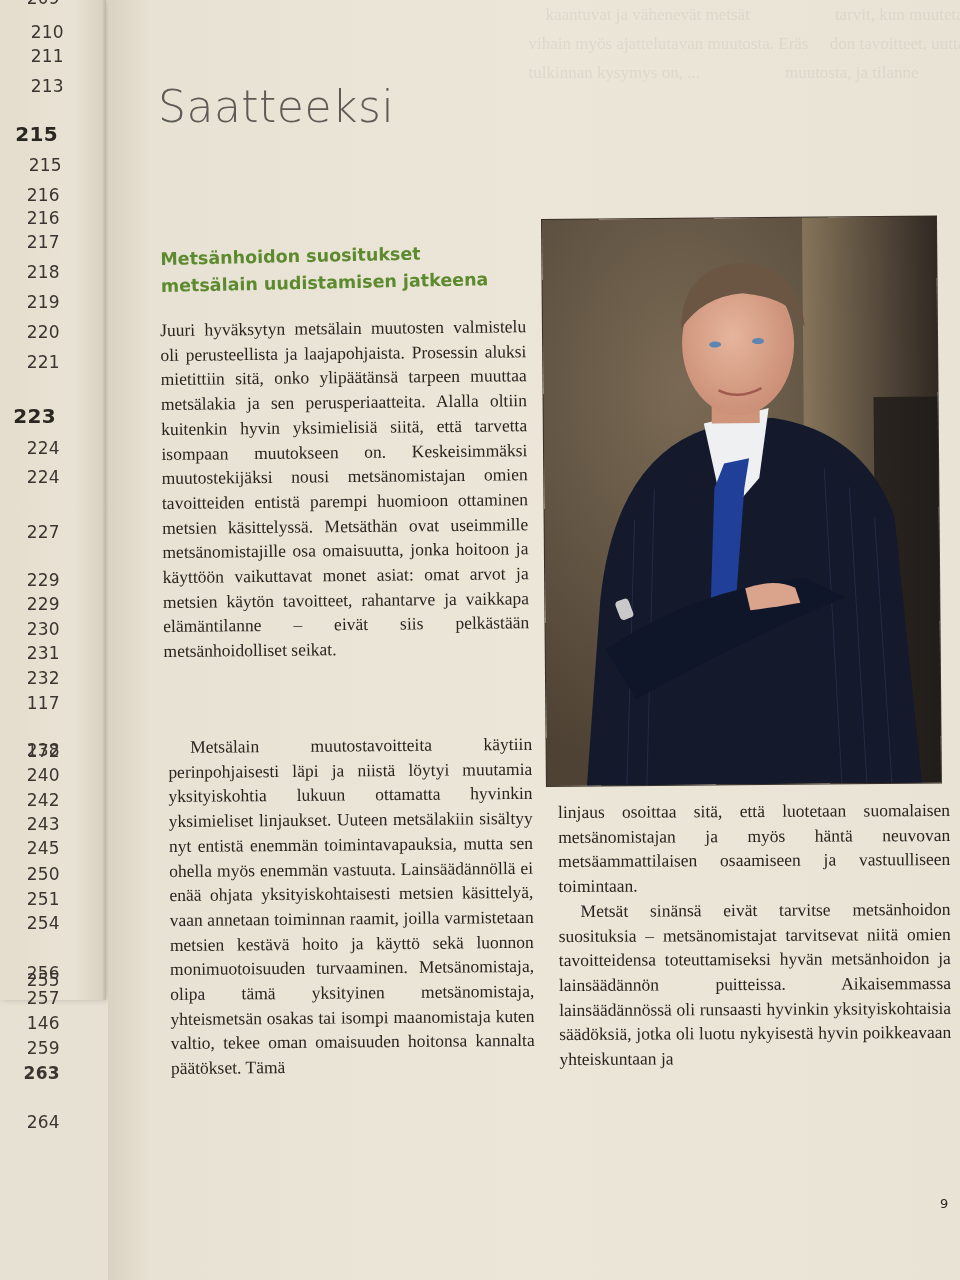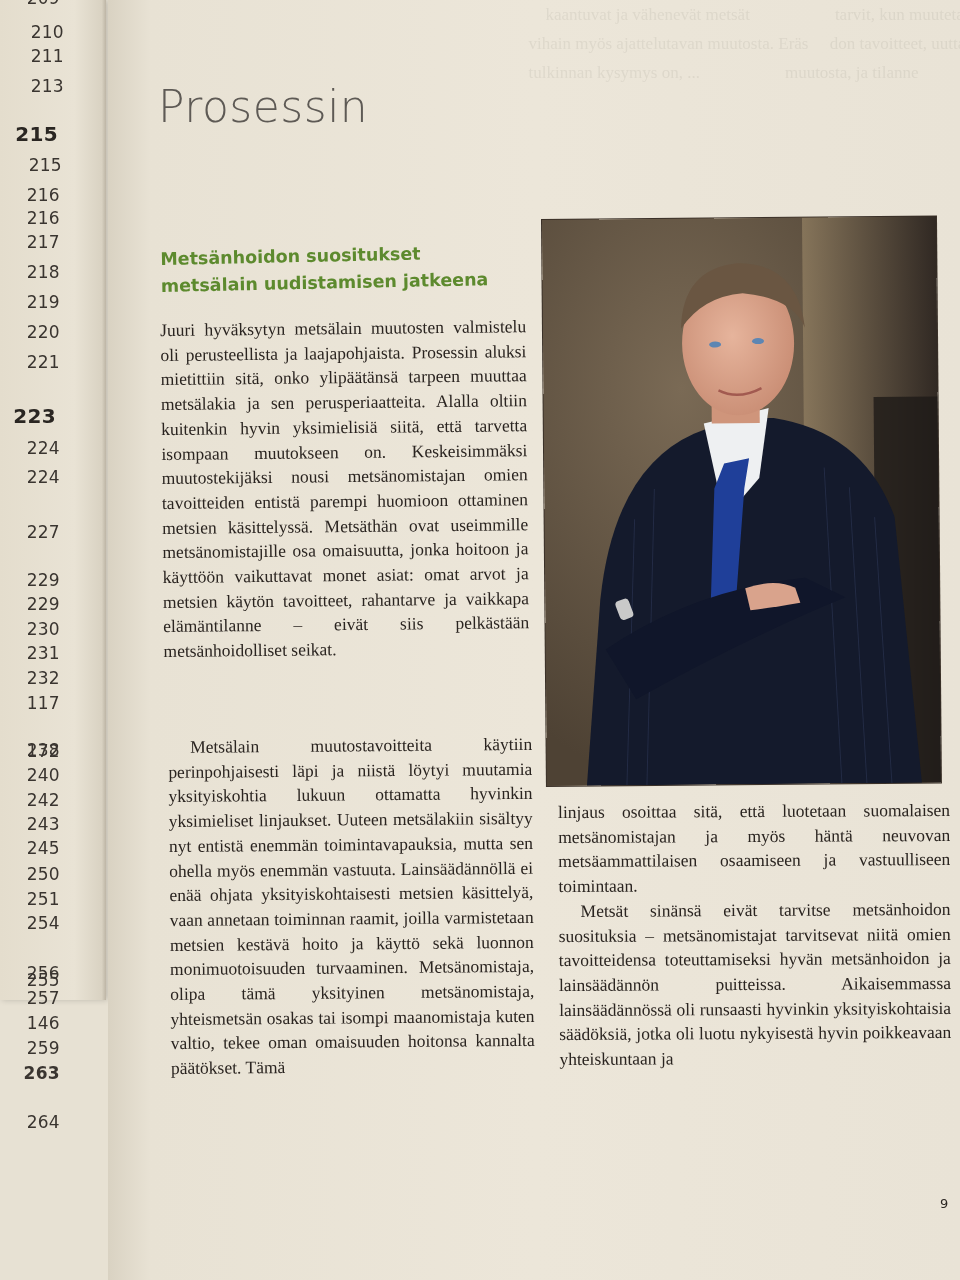--- a/index.html
+++ b/index.html
@@ -107,21 +107,21 @@
       <div class="toc-num" style="top: 1112px; right: 46px;">264</div>
     </div>
 </div>
 
 <div class="right-page"></div>
 
 <div class="ghost" style="left:520px; top:0px;">      kaantuvat ja vähenevät metsät                    tarvit, kun muutetaan myös
   vihain myös ajattelutavan muutosta. Eräs     don tavoitteet, uutta ...
   tulkinnan kysymys on, ...                    muutosta, ja tilanne</div>
 
-<h1 class="title">Prosessin</h1>
+<h1 class="title">Saatteeksi</h1>
 
 <h2 class="subtitle" style="margin:0;">Metsänhoidon suositukset metsälain uudistamisen jatkeena</h2>
 
 <div class="col col-left">
   <p>Juuri hyväksytyn metsälain muutosten valmistelu oli perusteellista ja laajapohjaista. Prosessin aluksi mietittiin sitä, onko ylipäätänsä tarpeen muuttaa metsälakia ja sen perusperiaatteita. Alalla oltiin kuitenkin hyvin yksimielisiä siitä, että tarvetta isompaan muutokseen on. Keskeisimmäksi muutostekijäksi nousi metsänomistajan omien tavoitteiden entistä parempi huomioon ottaminen metsien käsittelyssä. Metsäthän ovat useimmille metsänomistajille osa omaisuutta, jonka hoitoon ja käyttöön vaikuttavat monet asiat: omat arvot ja metsien käytön tavoitteet, rahantarve ja vaikkapa elämäntilanne – eivät siis pelkästään metsänhoidolliset seikat.</p>
 </div>
 
 <div class="col col-left-2">
   <p class="indent">Metsälain muutostavoitteita käytiin perinpohjaisesti läpi ja niistä löytyi muutamia yksityiskohtia lukuun ottamatta hyvinkin yksimieliset linjaukset. Uuteen metsälakiin sisältyy nyt entistä enemmän toimintavapauksia, mutta sen ohella myös enemmän vastuuta. Lainsäädännöllä ei enää ohjata yksityiskohtaisesti metsien käsittelyä, vaan annetaan toiminnan raamit, joilla varmistetaan metsien kestävä hoito ja käyttö sekä luonnon monimuotoisuuden turvaaminen. Metsänomistaja, olipa tämä yksityinen metsänomistaja, yhteismetsän osakas tai isompi maanomistaja kuten valtio, tekee oman omaisuuden hoitonsa kannalta päätökset. Tämä</p>
 </div>

